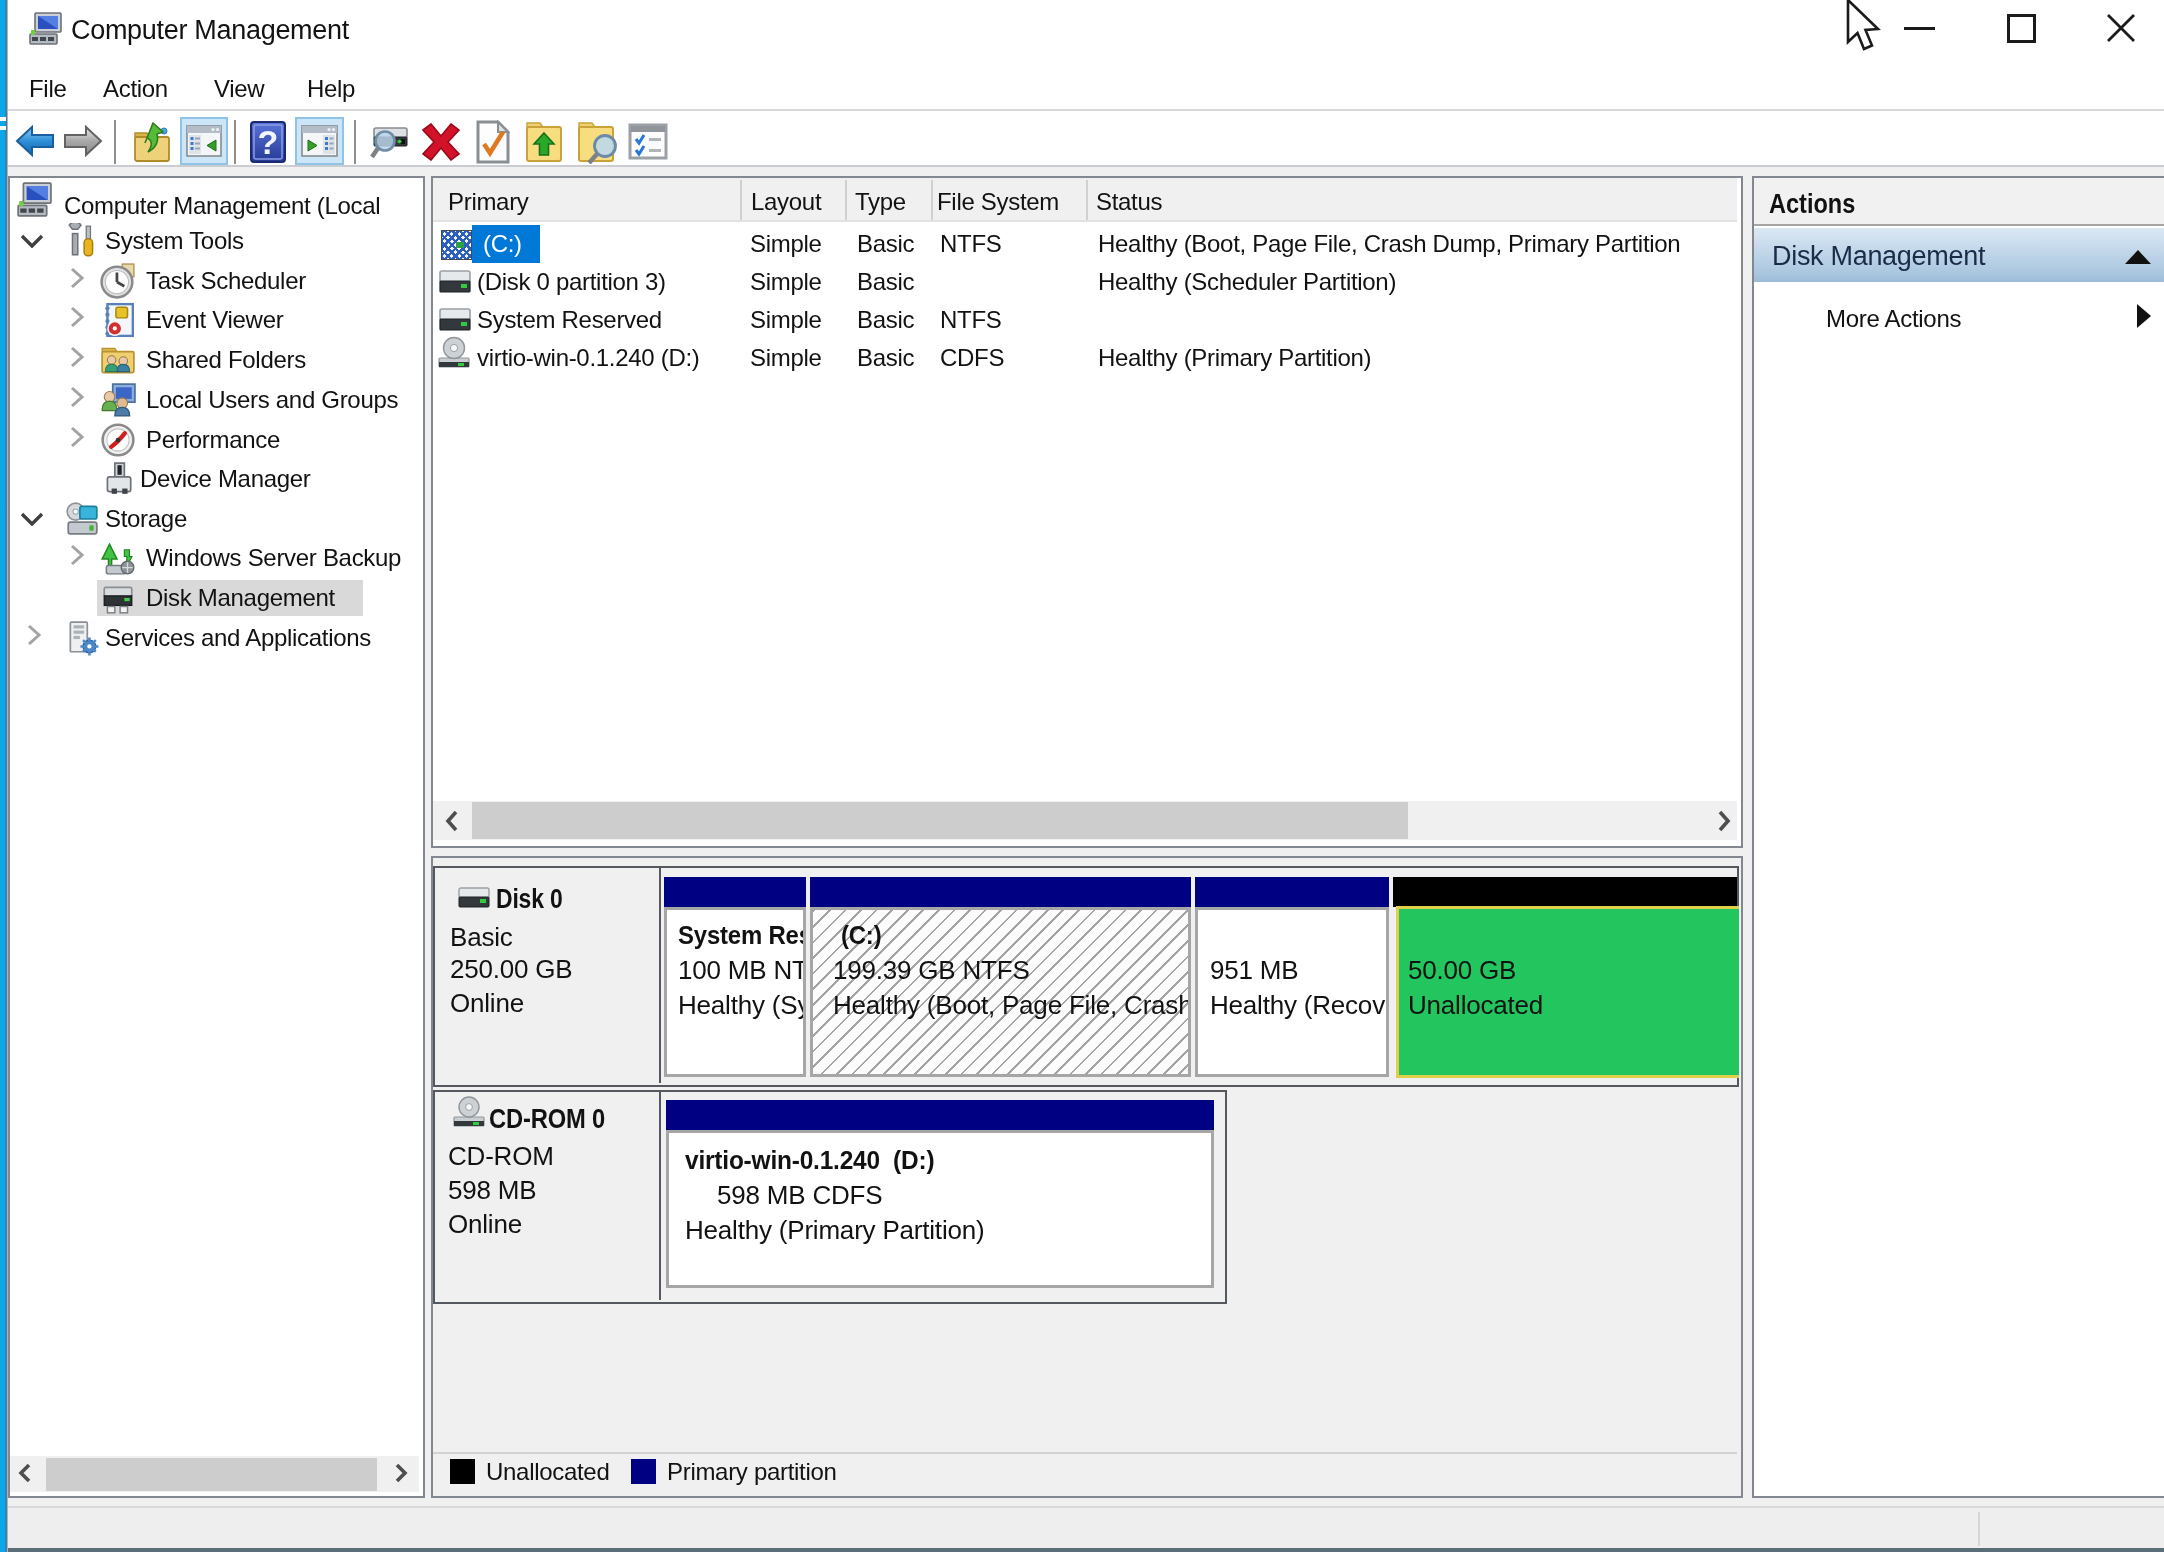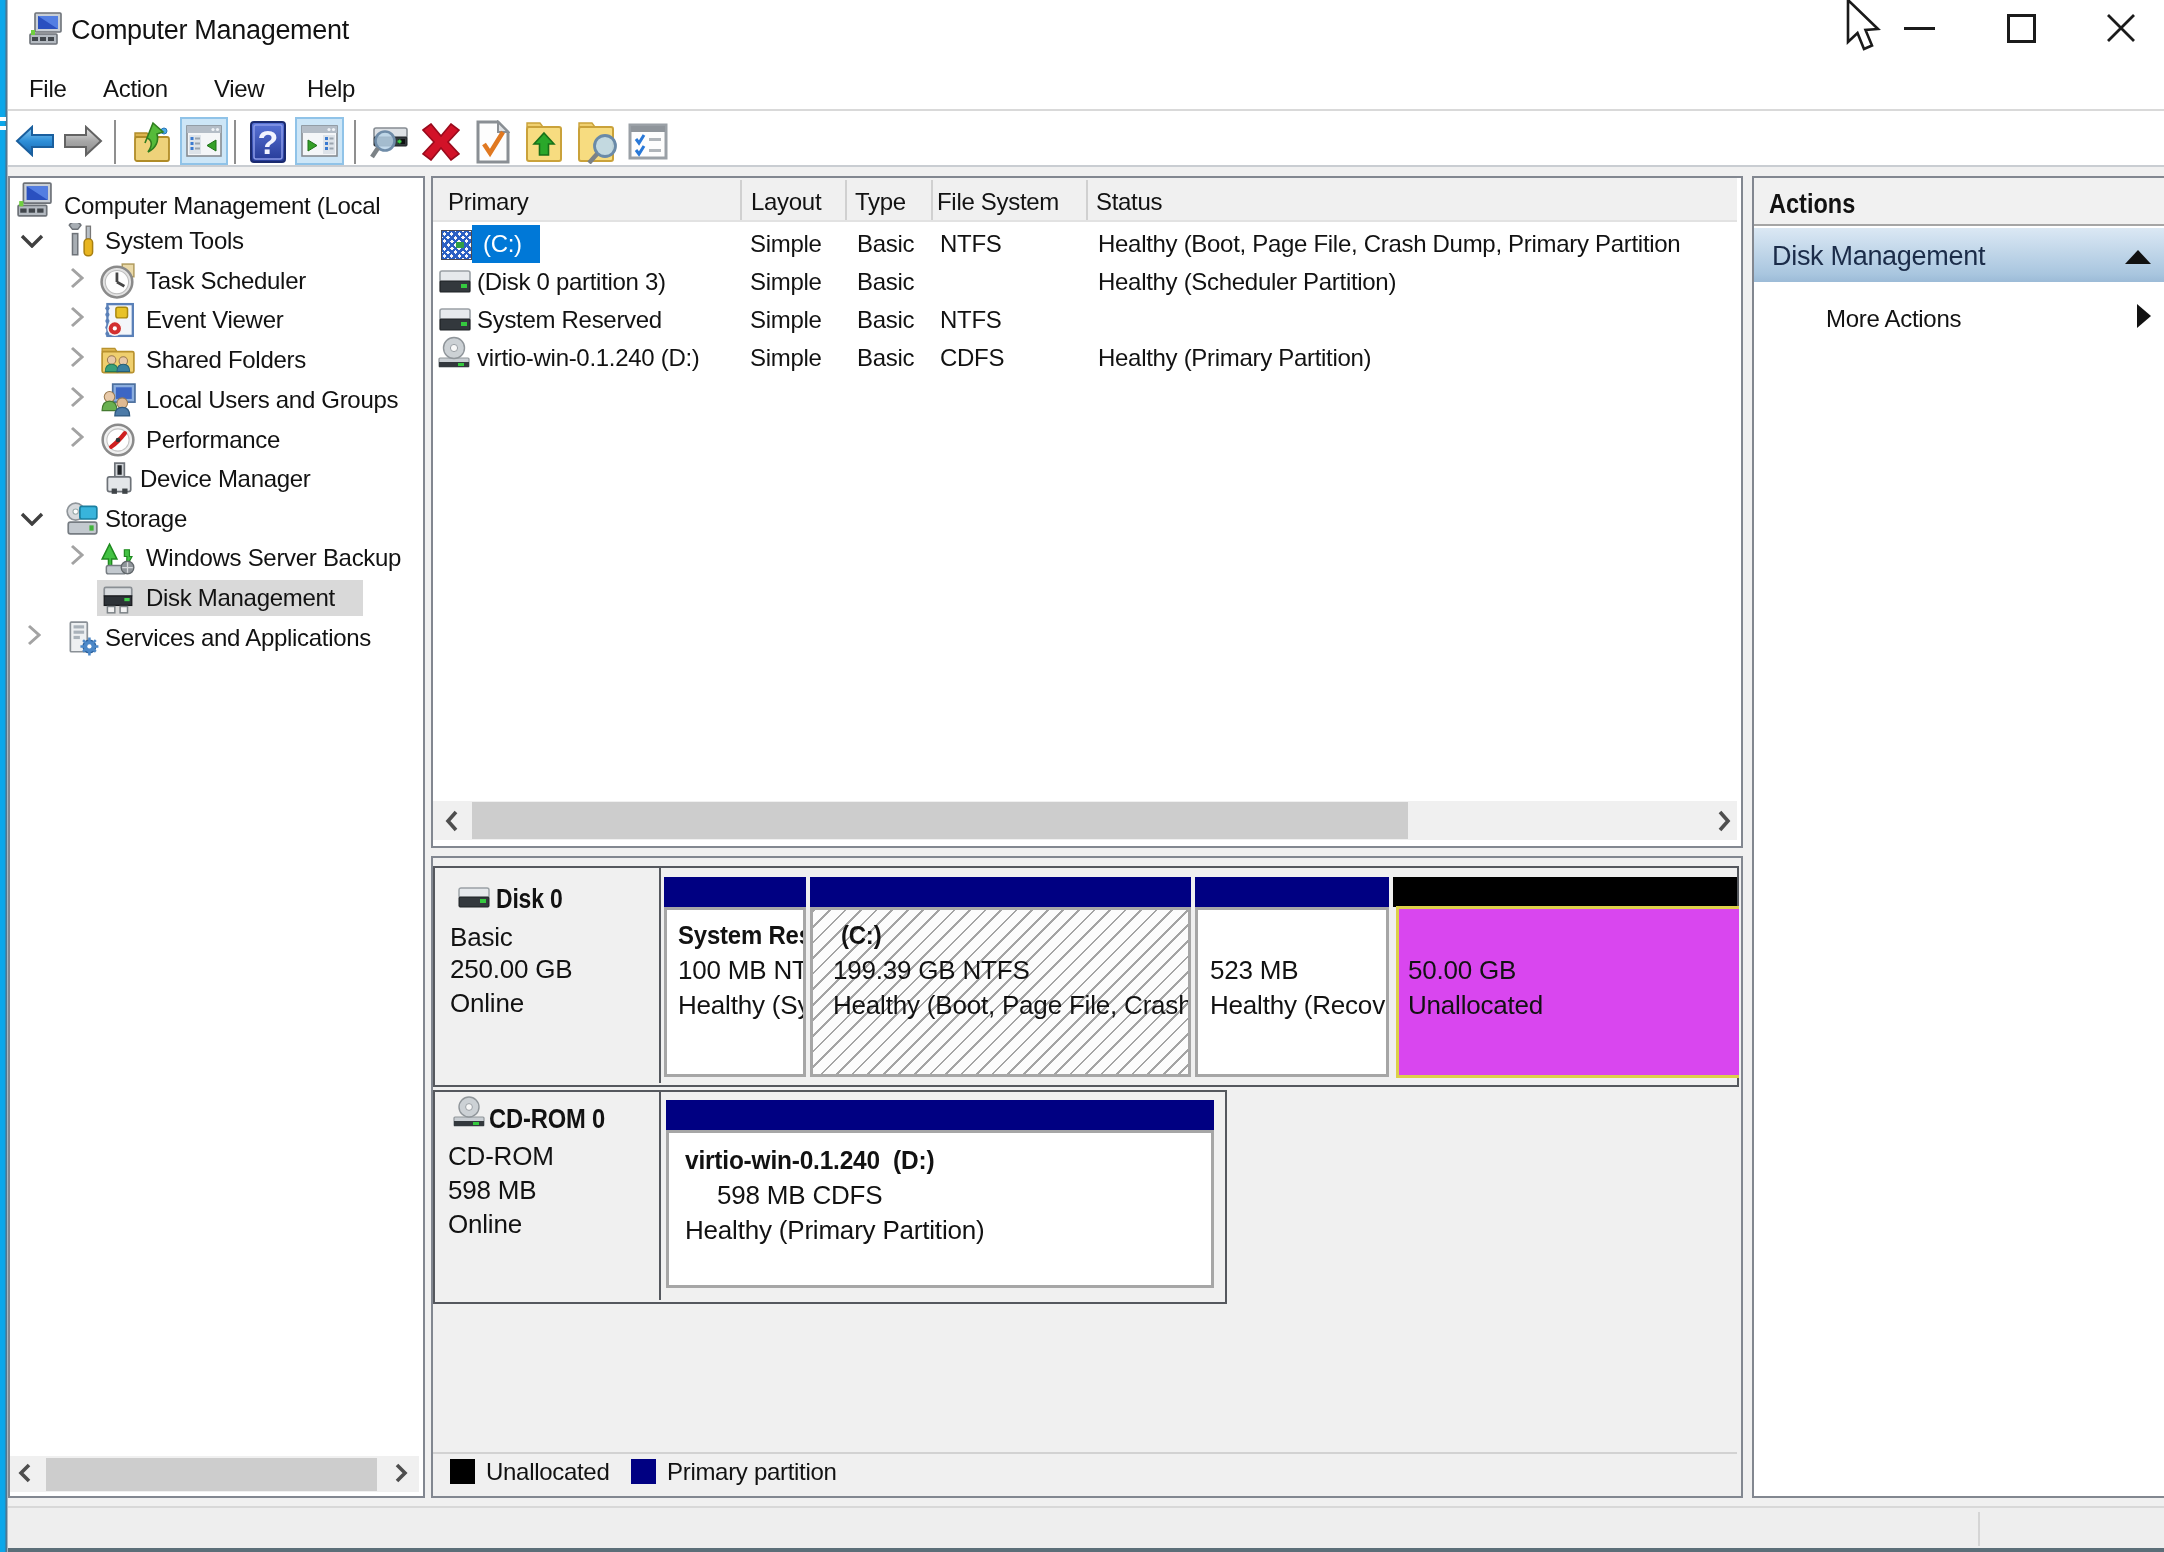--- a/index.html
+++ b/index.html
@@ -422,26 +422,26 @@
 
   <div class="abs" style="left:379px;top:21px;width:381px;height:30px;background:#000082;"></div>
   <div class="abs hatch" style="left:379px;top:51px;width:381px;height:170px;border:3px solid #a6a6a6;box-sizing:border-box;overflow:hidden;">
     <div class="abs t27 b" style="left:28px;top:8px;transform:scaleX(0.92);transform-origin:0 0;">(C:)</div>
     <div class="abs t27" style="left:20px;top:43px;">199.39 GB NTFS</div>
     <div class="abs t27" style="left:20px;top:78px;">Healthy (Boot, Page File, Crash</div>
   </div>
 
   <div class="abs" style="left:764px;top:21px;width:194px;height:30px;background:#000082;"></div>
   <div class="abs" style="left:764px;top:51px;width:194px;height:170px;border:3px solid #a6a6a6;background:#fff;box-sizing:border-box;overflow:hidden;">
-    <div class="abs t27" style="left:12px;top:43px;">523 MB</div>
+    <div class="abs t27" style="left:12px;top:43px;">951 MB</div>
     <div class="abs t27" style="left:12px;top:78px;">Healthy (Recovery Part</div>
   </div>
 
   <div class="abs" style="left:962px;top:21px;width:344px;height:30px;background:#000000;"></div>
-  <div class="abs" style="left:965px;top:50px;width:369px;height:172px;background:#d946ef;border:3px solid #ddd04a;box-sizing:border-box;overflow:hidden;">
+  <div class="abs" style="left:965px;top:50px;width:369px;height:172px;background:#22c55e;border:3px solid #ddd04a;box-sizing:border-box;overflow:hidden;">
     <div class="abs t27" style="left:9px;top:44px;">50.00 GB</div>
     <div class="abs t27" style="left:9px;top:79px;">Unallocated</div>
   </div>
 
   <div class="abs" style="left:2px;top:234px;width:790px;height:210px;border:2px solid #55585e;"></div>
   <div class="abs" style="left:228px;top:234px;width:2px;height:210px;background:#55585e;"></div>
   <svg id="ic-cdrom0" class="abs" style="left:22px;top:240px;" width="34" height="34" viewBox="0 0 34 34">
     <rect x="1" y="21" width="30" height="9" rx="1" fill="#c9ced3" stroke="#8f959a" stroke-width="1.2"></rect>
     <rect x="1" y="25" width="30" height="5" fill="#33383d"></rect>
     <rect x="20" y="26" width="6" height="3" fill="#35c93f"></rect>

